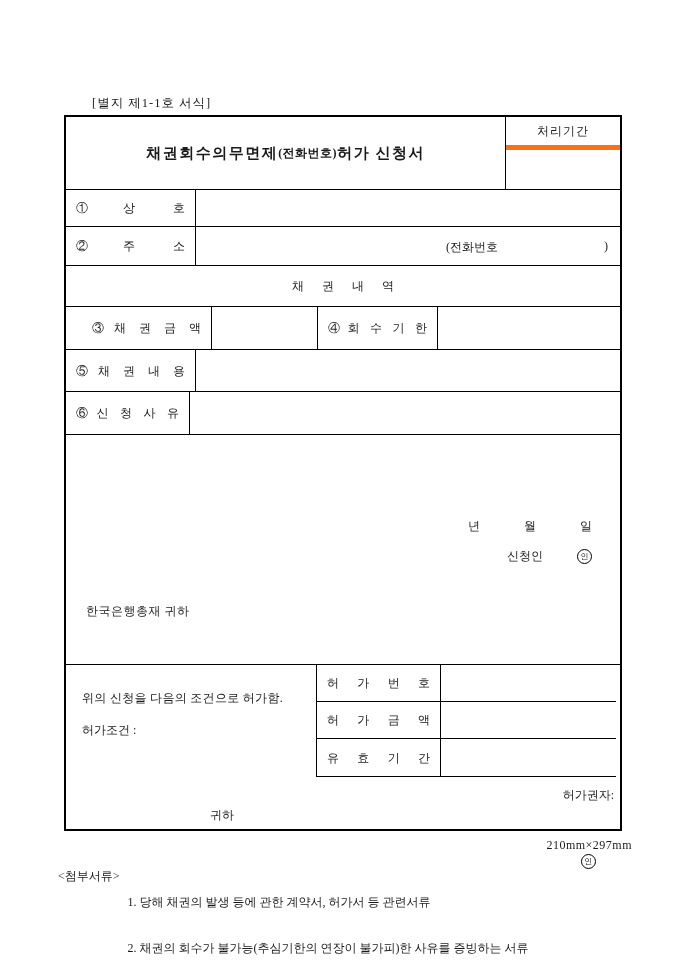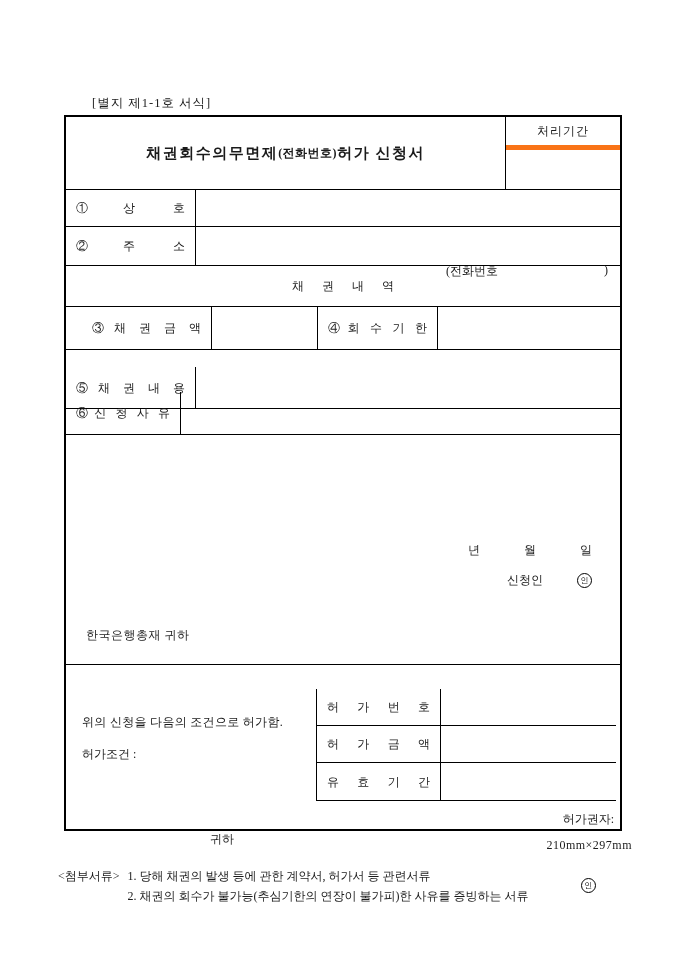--- a/index.html
+++ b/index.html
@@ -52,25 +52,25 @@
     display: flex; align-items: center; justify-content: center;
     letter-spacing: 1px;
   }
   .proc-value { position: absolute; left: 0; right: 0; top: 33px; bottom: 0; }
   .seal {
     display: inline-flex; width: 15px; height: 15px;
     border: 1px solid #000; border-radius: 50%;
     align-items: center; justify-content: center;
     font-size: 8px; line-height: 1; flex: 0 0 auto;
   }
-  .abs { position: absolute; margin-top: 24px; }
+  .abs { position: absolute; }
   .flexrow { display: flex; align-items: center; }
   .paper-size { position: absolute; top: 838px; right: 48px; font-size: 12px; letter-spacing: 0.5px; }
   .attachments { position: absolute; left: 58px; top: 866px; display: flex; gap: 8px; line-height: 20px; }
-  .attach-items > div { white-space: nowrap; }
+  .attach-items > div { white-space: nowrap; margin-top: 26px; }
 </style>
 </head>
 <body>
 
 <div class="page">
 
   <div class="form-ref">[별지 제1-1호 서식]</div>
 
   <div class="form-table">
 
@@ -101,27 +101,27 @@
 
     <div class="row center-cell" style="top:149px; height:41px; line-height:41px;">채      권      내      역</div>
 
     <div class="row" style="top:190px; height:43px;">
       <div class="cell vline-r label-cell" style="left:16px; width:130px; line-height:43px;">③채 권 금 액</div>
       <div class="cell vline-r" style="left:130px; width:122px;"></div>
       <div class="cell vline-r label-cell" style="left:252px; width:120px; line-height:43px;">④회 수 기 한</div>
       <div class="cell" style="left:372px; right:0;"></div>
     </div>
 
-    <div class="row" style="top:250px; height:42px;">
+    <div class="row" style="top:233px; height:42px;">
       <div class="cell vline-r label-cell" style="left:0; width:130px; line-height:42px;">⑤채 권 내 용</div>
       <div class="cell" style="left:130px; right:0;"></div>
     </div>
 
     <div class="row" style="top:275px; height:43px;">
-      <div class="cell vline-r label-cell" style="left:0; width:115px; line-height:43px;">⑥신 청 사 유</div>
+      <div class="cell vline-r label-cell" style="left:0; width:124px; line-height:43px;">⑥신 청 사 유</div>
       <div class="cell" style="left:130px; right:0;"></div>
     </div>
 
     <div class="row" style="top:318px; height:230px;">
       <div class="abs flexrow" style="right:28px; top:83px; gap:44px;">
         <span>년</span>
         <span>월</span>
         <span>일</span>
       </div>
       <div class="abs flexrow" style="right:28px; top:113px; gap:34px;">

